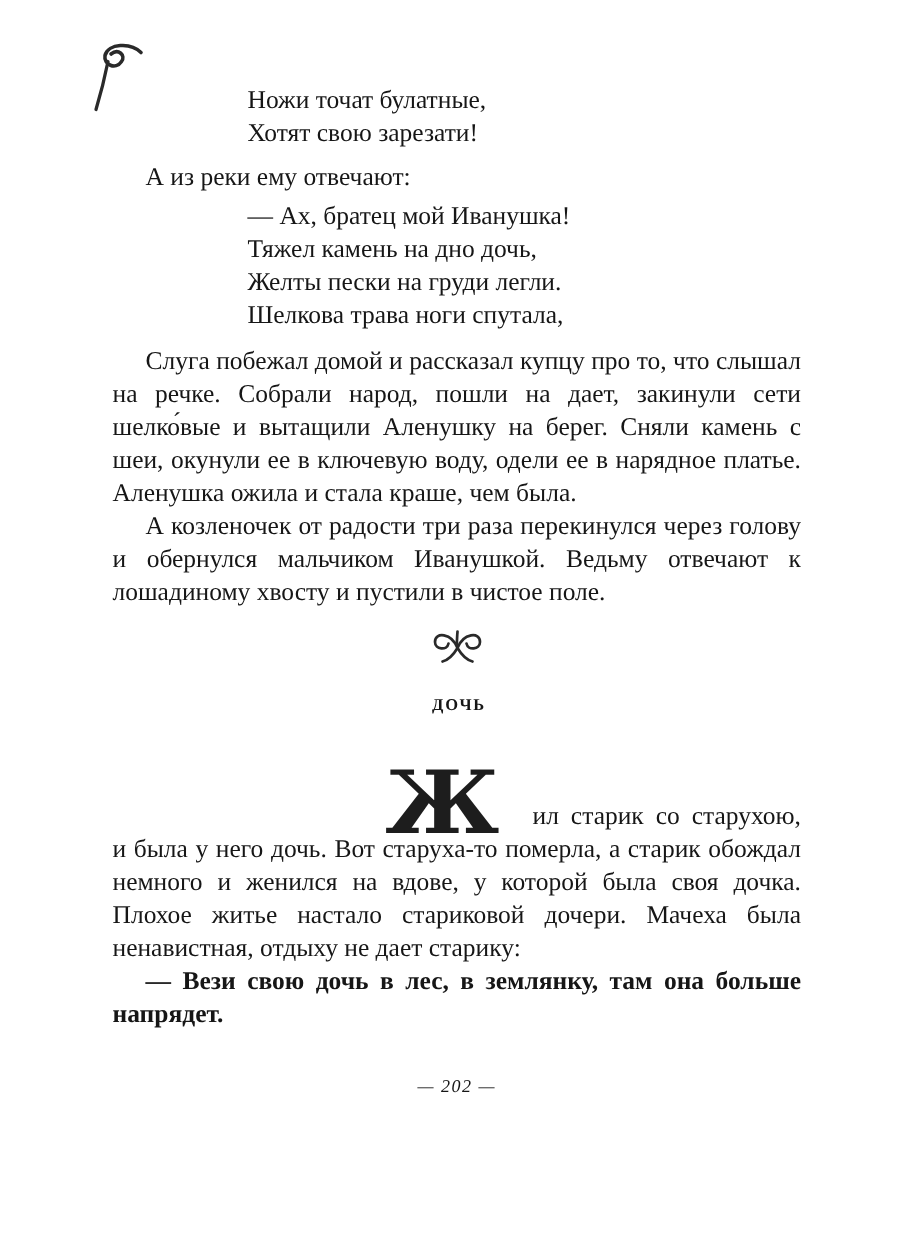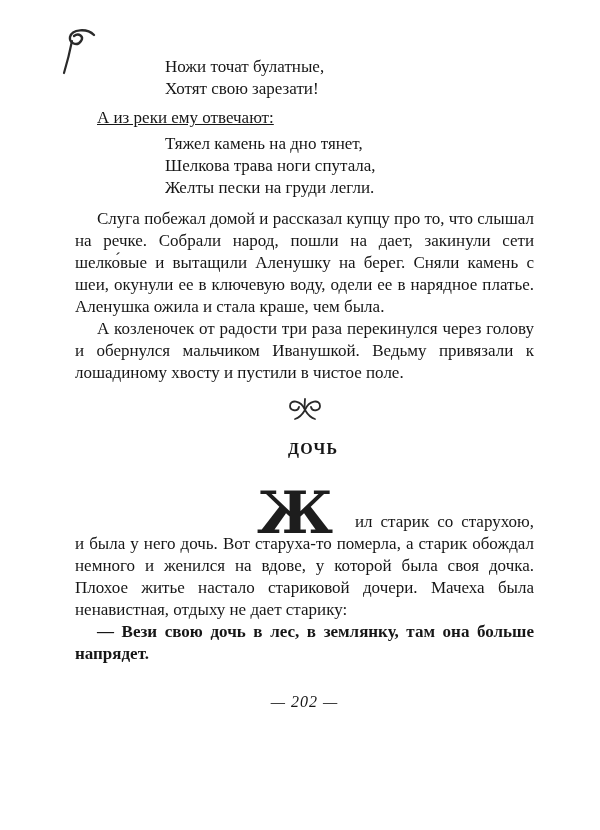--- a/index.html
+++ b/index.html
@@ -20,35 +20,35 @@
     position:absolute; left:60px; top:28px;
     width:40px; height:50px;
   }
 
   .verse { margin-left:90px; }
   .verse .verse-line { line-height:22px; white-space:nowrap; }
   .verse1 { margin-top:6px; margin-bottom:7px; }
   .verse2 { margin-bottom:9px; }
 
   p.para { text-align:justify; text-indent:22px; }
-  .para-reply { margin-bottom:4px;text-decoration:underline; }
+  .para-reply { margin-bottom:4px; }
   .para-goat { margin-bottom:12px; }
 
   .divider {
     text-align:center;
     height:28px;
     margin-bottom:14px;
   }
   .divider svg { display:inline-block; }
 
   .story-title {
     margin-left:213px;
     margin-bottom:52px;
     font-weight:bold;
-    font-size:16px;
+    font-size:11px;
     line-height:21px;
     letter-spacing:1.2px;
   }
 
   .dropcap-para { text-indent:0; }
   .dropcap-spacer {
     display:block;
     float:left;
     width:258px;
     height:22px;
@@ -61,21 +61,21 @@
     line-height:1;
     font-weight:bold;
     font-family:"DejaVu Serif","Liberation Serif",serif;
     color:#1d1d1d;
   }
   .para-speech { margin-bottom:26px;font-weight:bold; }
 
   .page-number {
     text-align:center;
     font-style:italic;
-    font-size:16px;
+    font-size:12px;
     line-height:22px;
     letter-spacing:1px;
   }
 </style>
 </head>
 <body>
 
 <div class="page">
 
   <div class="top-flourish">
@@ -88,28 +88,29 @@
   <div class="body-text">
 
     <div class="verse verse1">
       <div class="verse-line">Ножи точат булатные,</div>
       <div class="verse-line">Хотят свою зарезати!</div>
     </div>
 
     <p class="para para-reply">А из реки ему отвечают:</p>
 
     <div class="verse verse2">
-      <div class="verse-line">Тяжел камень на дно тянет,</div>
+      <div class="verse-line">— Ах, братец мой Иванушка!</div>
+      <div class="verse-line">Тяжел камень на дно дочь,</div>
+      <div class="verse-line">Желты пески на груди легли.</div>
       <div class="verse-line">Шелкова трава ноги спутала,</div>
-      <div class="verse-line">Желты пески на груди легли.</div>
     </div>
 
     <p class="para">Слуга побежал домой и рассказал купцу про то, что слышал на речке. Собрали народ, пошли на дает, закинули сети шелко́вые и вытащили Аленушку на берег. Сняли камень с шеи, окунули ее в ключевую воду, одели ее в нарядное платье. Аленушка ожила и стала краше, чем была.</p>
 
-    <p class="para para-goat">А козленочек от радости три раза перекинулся через голову и обернулся мальчиком Иванушкой. Ведьму привязали к лошадиному хвосту и пустили в чистое поле.</p>
+    <p class="para para-goat">А козленочек от радости три раза перекинулся через голову и обернулся мальчиком Иванушкой. Ведьму отвечают к лошадиному хвосту и пустили в чистое поле.</p>
 
     <div class="divider">
       <svg width="46" height="28" viewBox="0 0 46 28">
         <g fill="none" stroke="#2a2a2a" stroke-width="1.8" stroke-linecap="round">
           <path d="M23 14 C19 4 8 3 8 10 C8 15 16 16 17 11"></path>
           <path d="M23 14 C27 4 38 3 38 10 C38 15 30 16 29 11"></path>
           <path d="M23 14 C22 9 23 5 23 3"></path>
           <path d="M23 14 C20 19 17 22 13 23"></path>
           <path d="M23 14 C26 19 29 22 33 23"></path>
         </g>

